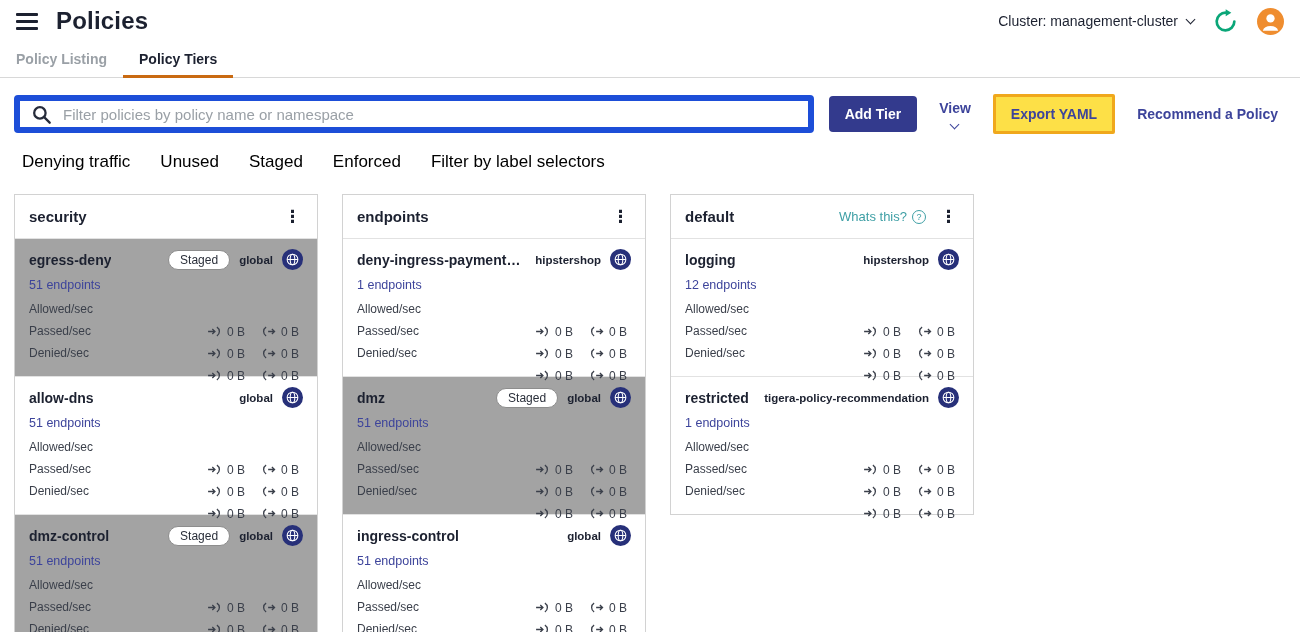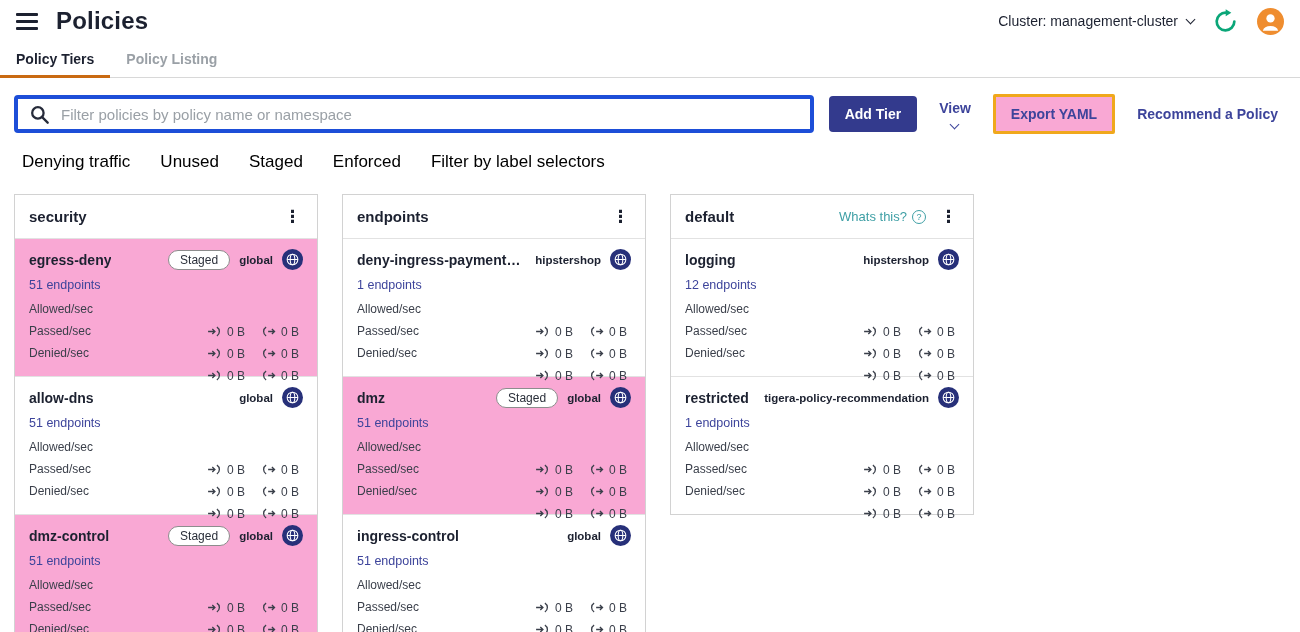--- a/index.html
+++ b/index.html
@@ -18,47 +18,47 @@
   .chev { width:7px; height:7px; border-right:1.6px solid #1c2130; border-bottom:1.6px solid #1c2130; transform:rotate(45deg); margin-top:-4px; }
   .hist-btn, .avatar-btn { width:27px; height:27px; cursor:pointer; display:flex; }
   .hist-btn svg, .avatar-btn svg { width:100%; height:100%; }
   
   .tabs { display:flex; border-bottom:1px solid #d8d8d8; padding-left:0; }
   .tab { padding:9px 16px 10px; font-size:14px; font-weight:700; color:#9aa0a6; position:relative; cursor:pointer; }
   .tab.active { color:#1c2130; }
   .tab.active::after { content:""; position:absolute; left:0; right:0; bottom:-1px; height:3px; background:#c96a11; }
   
   .toolbar { display:flex; align-items:center; margin-top:16px; padding:0 22px 0 14px; }
-  .search { width:800px; height:38px; border:4px solid #1d4ed8; border-radius:4px; display:flex; align-items:center; padding:0 12px; gap:10px; background:#fff; }
+  .search { width:800px; height:38px; border:6px solid #1d4ed8; border-radius:4px; display:flex; align-items:center; padding:0 12px; gap:10px; background:#fff; }
   .search-ic { width:19px; height:19px; flex:0 0 auto; }
   .search input { border:0; outline:0; flex:1; font-size:15px; color:#1c2130; font-family:inherit; background:transparent; }
   .search input::placeholder { color:#9aa0a6; }
   .toolbar-right { margin-left:auto; display:flex; align-items:center; gap:22px; }
   .btn-primary { background:#333a8d; color:#fff; font-size:14px; font-weight:600; padding:10px 16px; border-radius:4px; border:0; cursor:pointer; font-family:inherit; }
   .view { color:#3d449b; font-size:14px; font-weight:600; display:flex; align-items:center; gap:7px; cursor:pointer;flex-direction:column; }
   .view .chev { border-color:#3d449b; margin-top:-2px; }
   .export-wrap { border:3px solid #f0a81c; border-radius:2px; }
-  .export-btn { background:#f9a8d4; color:#3d449b; font-size:14px; font-weight:600; padding:9px 15px; border:0; cursor:pointer; font-family:inherit; }
+  .export-btn { background:#fde047; color:#3d449b; font-size:14px; font-weight:600; padding:9px 15px; border:0; cursor:pointer; font-family:inherit; }
   .recommend { color:#3d449b; font-size:14px; font-weight:700; cursor:pointer; }
   
   .filters { display:flex; gap:30px; margin-top:18px; padding:0 22px; font-size:17px; color:#000000; font-weight:500; }
   .filter-link { cursor:pointer; }
   
   .tiers { display:flex; gap:24px; padding:0 14px; margin-top:22px; align-items:flex-start; }
   .tier { width:304px; border:1px solid #d2d2d2; background:#fff; }
   .tier-header { display:flex; align-items:center; padding:13px 14px; border-bottom:1px solid #e2e2e2; }
   .tier-name { font-weight:700; font-size:15px; }
   .tier-right { margin-left:auto; display:flex; align-items:center; gap:12px; }
   .whats-this { color:#3e9fa5; font-size:13px; display:flex; align-items:center; gap:5px; cursor:pointer; }
   .info-dot { width:14px; height:14px; border:1px solid #3e9fa5; border-radius:50%; font-size:9px; display:inline-flex; align-items:center; justify-content:center; }
   .kebab { font-size:17px; font-weight:700; color:#1c2130; cursor:pointer; line-height:1; padding:0 2px; }
   
   .policy { padding:10px 14px 12px; border-bottom:1px solid #e2e2e2; cursor:pointer; background:#fff; }
   .policy:last-child { border-bottom:0; }
-  .policy.staged { background:#f9a8d4; }
+  .policy.staged { background:#a3a3a3; }
   .p-head { display:flex; align-items:center; }
   .p-name { flex:0 1 auto; min-width:0; font-weight:700; font-size:14px; white-space:nowrap; overflow:hidden; text-overflow:ellipsis; }
   .p-meta { margin-left:auto; display:flex; align-items:center; gap:9px; flex:0 0 auto; padding-left:8px; }
   .pill { border:1px solid #8d8d8d; background:#fff; border-radius:11px; padding:2px 11px; font-size:12px; color:#2a2f3a; }
   .scope { font-weight:700; font-size:11.5px; }
   .scope-ic { width:21px; height:21px; }
   .endpoints { display:inline-block; color:#3d449b; font-size:12.5px; margin:8px 0 6px; text-decoration:none; cursor:pointer; }
   .metric { display:flex; align-items:center; font-size:12px; color:#3a3f4a; height:22px; }
   .m-vals { margin-left:auto; display:flex; gap:12px;margin-top:45px; }
   .m-val { display:flex; align-items:center; gap:5px; min-width:42px; }
@@ -106,22 +106,22 @@
       <svg viewBox="0 0 26 26">
         <circle cx="13" cy="13" r="13" fill="#ef8d2f"></circle>
         <circle cx="13" cy="10" r="4" fill="#fff"></circle>
         <path d="M5.6 21.8 A7.6 5.8 0 0 1 20.4 21.8 Z" fill="#fff"></path>
       </svg>
     </div>
   </div>
 </div>
 
 <div class="tabs">
+  <div class="tab">Policy Listing</div>
   <div class="tab active">Policy Tiers</div>
-  <div class="tab">Policy Listing</div>
 </div>
 
 <div class="toolbar">
   <div class="search">
     <svg class="search-ic" viewBox="0 0 20 20">
       <circle cx="8.3" cy="8.3" r="6" fill="none" stroke="#262b3a" stroke-width="2.4"></circle>
       <path d="M12.8 12.8 L18.6 18.6" stroke="#262b3a" stroke-width="2.4" stroke-linecap="round"></path>
     </svg>
     <input type="text" placeholder="Filter policies by policy name or namespace" style="">
   </div>

